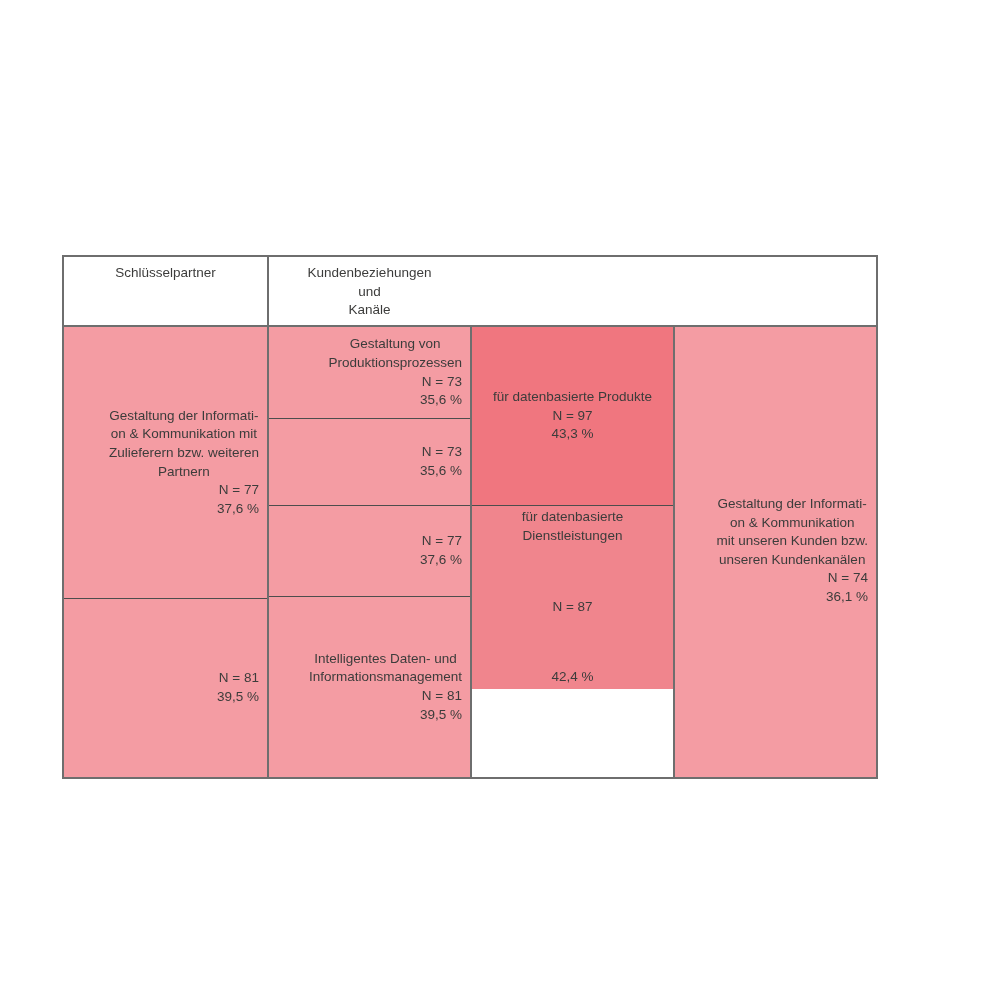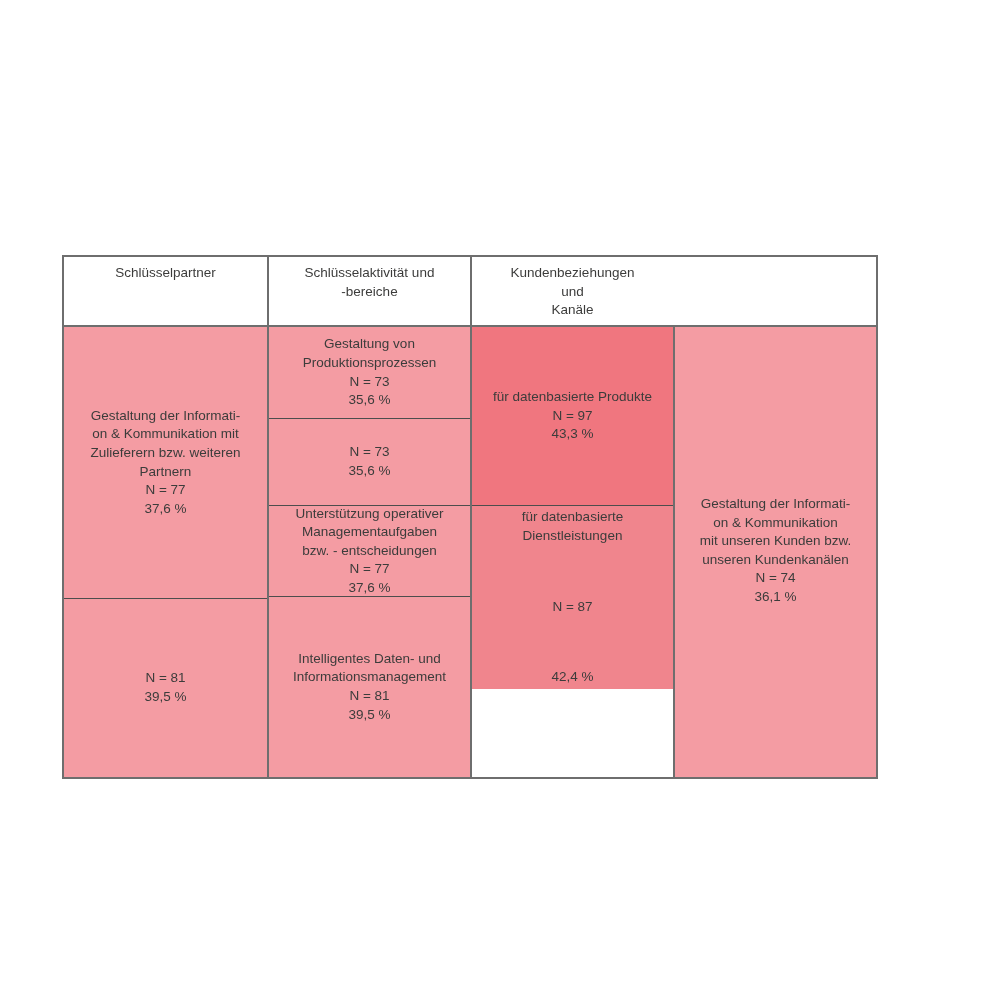--- a/index.html
+++ b/index.html
@@ -63,34 +63,32 @@
     align-items: center;
     text-align: center;
     padding: 2px 8px;
     overflow: hidden;
   }
   .cell + .cell {
     border-top: 1.5px solid #4d4d4d;
   }
   .cell.grow { flex: 1 1 auto; }
   .cell .label { white-space: pre-line; }
-  .pink    { background: #f49ca3; }
+  .pink    { background: #f49ca3; align-items: flex-end; }
   .red-mid { background: #f0858d; justify-content: space-between; }
   .red-dark{ background: #f0767f; }
 </style>
 </head>
 <body>
 
 <div class="page">
   <div class="canvas-table">
 
     <div class="header-row">
       <div class="header-cell">Schlüsselpartner</div>
-      <div class="header-cell">Schlüsselaktivität und
--bereiche</div>
       <div class="header-cell">Kundenbeziehungen
 und
 Kanäle</div>
     </div>
 
     <div class="body-row">
 
       <div class="col">
         <div class="cell pink" style="height:271px">
           <div class="label">Gestaltung der Informati-
@@ -111,23 +109,20 @@
           <div class="label">Gestaltung von
 Produktionsprozessen</div>
           <div class="nval">N = 73</div>
           <div class="pct">35,6 %</div>
         </div>
         <div class="cell pink" style="height:87px">
           <div class="nval">N = 73</div>
           <div class="pct">35,6 %</div>
         </div>
         <div class="cell pink" style="height:91px">
-          <div class="label">Unterstützung operativer
-Managementaufgaben
-bzw. - entscheidungen</div>
           <div class="nval">N = 77</div>
           <div class="pct">37,6 %</div>
         </div>
         <div class="cell pink grow">
           <div class="label">Intelligentes Daten- und
 Informationsmanagement</div>
           <div class="nval">N = 81</div>
           <div class="pct">39,5 %</div>
         </div>
       </div>

